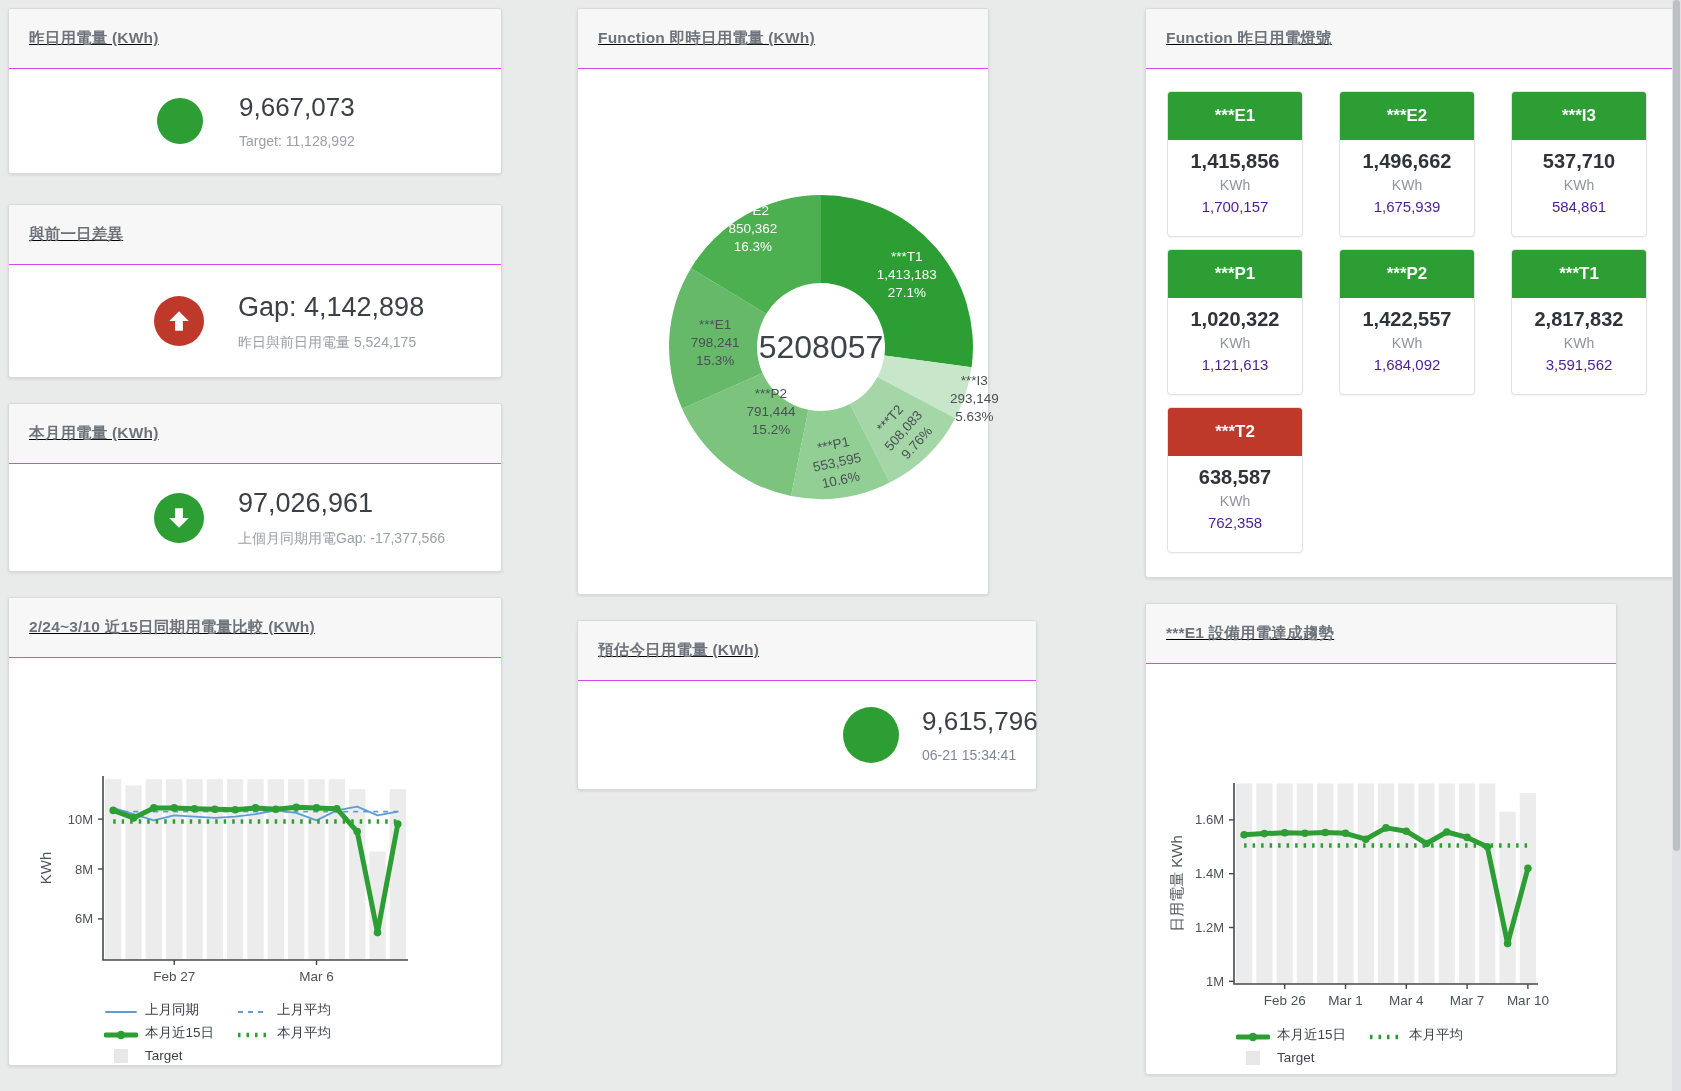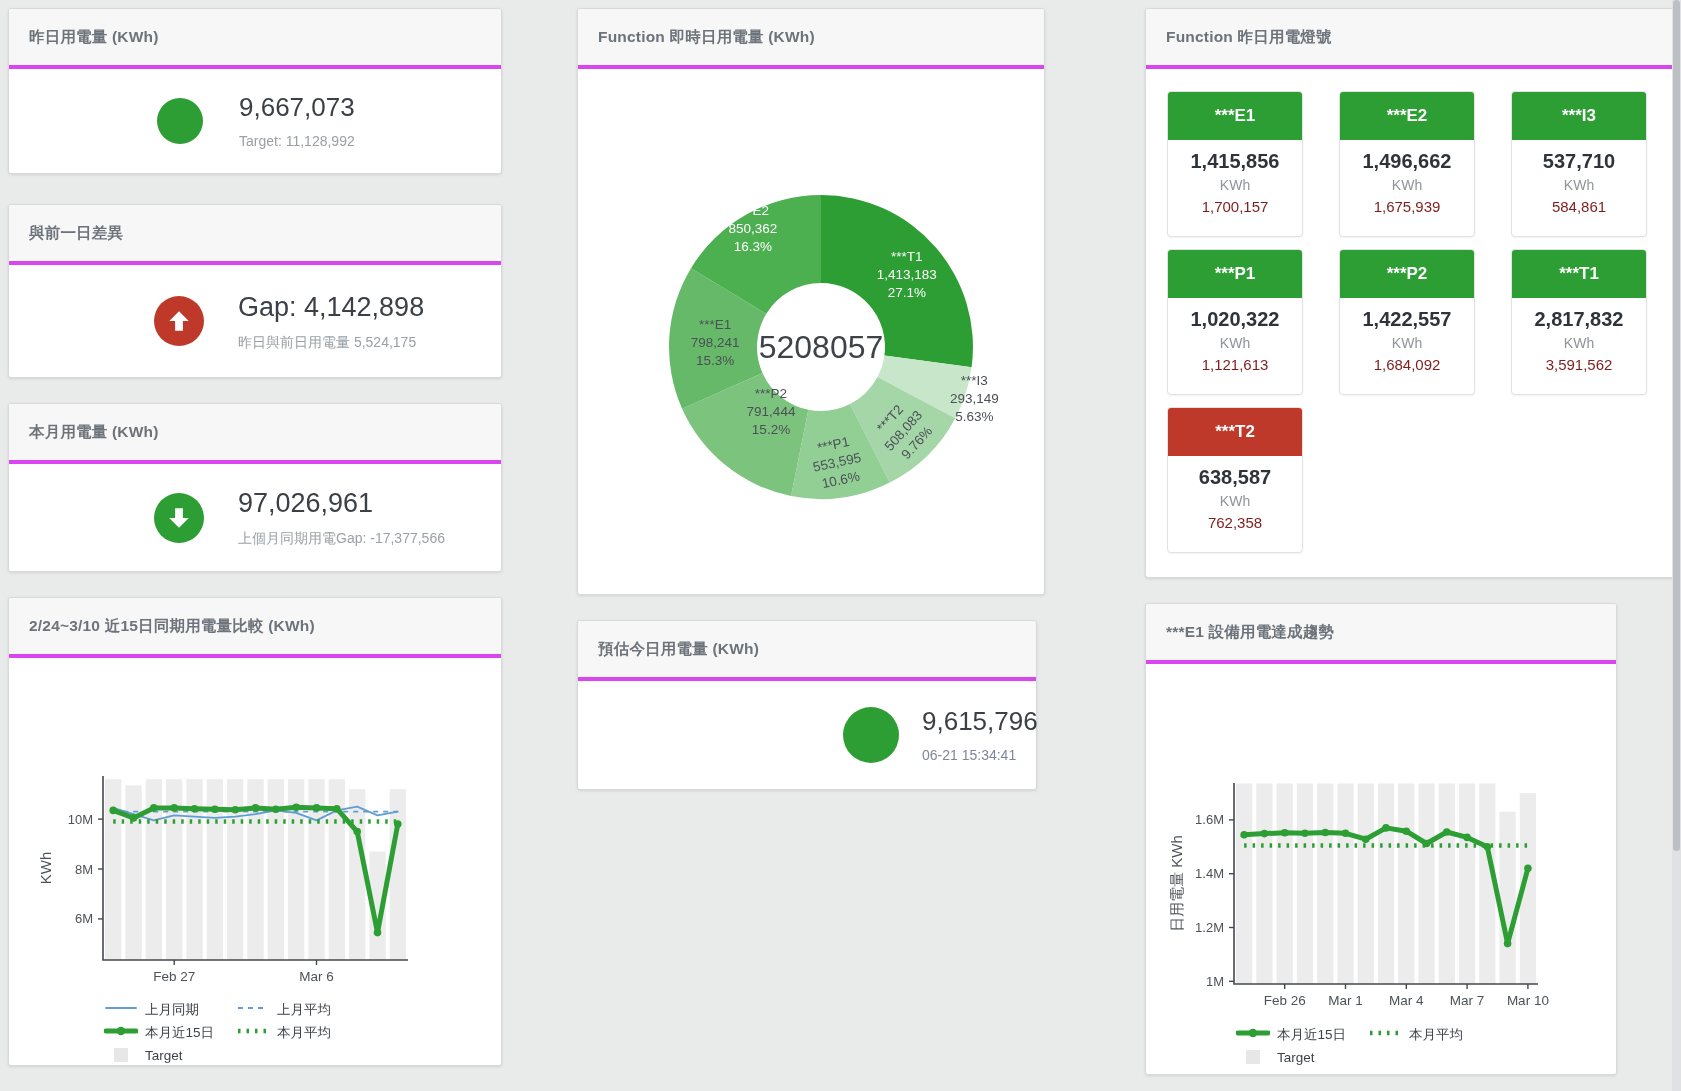--- a/index.html
+++ b/index.html
@@ -6,45 +6,45 @@
   body{
     width:1681px;height:1091px;position:relative;overflow:hidden;
     background:#e9eaea;
     font-family:"Liberation Sans","DejaVu Sans",sans-serif;
   }
   .panel{
     position:absolute;background:#fff;border:1px solid #d9d9d9;border-radius:3px;
     box-shadow:0 1px 3px rgba(0,0,0,.10);box-sizing:border-box;
   }
   .panel-head{
-    height:60px;background:#f7f7f7;border-bottom:4px solid #d946ef;
-    display:flex;align-items:center;padding:0 20px;border-radius:3px 3px 0 0;box-sizing:border-box;
+    height:60px;background:#f7f7f7;border-bottom:1px solid #d946ef;
+    display:flex;align-items:center;padding:0 20px;border-radius:3px 3px 0 0;box-sizing:border-box;text-decoration:underline;
   }
   .panel-head h2{margin:0;font-size:15.5px;font-weight:bold;color:#6d737b;letter-spacing:.2px;}
   .panel-body{position:relative;box-sizing:border-box;}
   
   .stat{display:flex;align-items:center;height:100%;}
   .circle{border-radius:50%;display:flex;align-items:center;justify-content:center;flex:0 0 auto;}
   .stat-text{line-height:1.15;}
   .stat-value{font-size:26px;font-weight:normal;color:#3b4046;}
   .stat-value.big{font-size:27px;}
   .stat-sub{font-size:14px;color:#9aa0a6;margin-top:11px;}
   .stat-sub.time{color:#7e8799;}
   
   .tiles{display:grid;grid-template-columns:repeat(3,136px);column-gap:36px;row-gap:12px;padding:22px 0 0 21px;}
   .tile{width:136px;height:146px;background:#fff;border:1px solid #e2e2e2;border-radius:4px;box-shadow:0 1px 2px rgba(0,0,0,.05);box-sizing:border-box;}
   .tile-head{height:48px;border-radius:3px 3px 0 0;color:#fff;font-weight:bold;font-size:17px;display:flex;align-items:center;justify-content:center;}
   .tile-value{font-size:20px;font-weight:bold;color:#2f343b;text-align:center;margin-top:10px;}
   .tile-unit{font-size:14px;color:#8f949b;text-align:center;margin-top:4px;}
-  .tile-target{font-size:15px;color:#7f1d1d;text-align:center;margin-top:5px;}
+  .tile-target{font-size:15px;color:#4c1d95;text-align:center;margin-top:5px;}
   
   svg{font-family:inherit;display:block;}
   .legend{margin-top:4px;}
   .lrow{display:flex;align-items:center;height:23px;}
-  .litem{display:flex;align-items:flex-start;width:132px;cursor:pointer;}
+  .litem{display:flex;align-items:flex-end;width:132px;cursor:pointer;}
   .litem svg{margin-right:7px;flex:0 0 auto;}
   .llabel{font-size:13.5px;color:#3e434a;white-space:nowrap;}
   .scrollbar{position:absolute;right:0;top:0;width:9px;height:100%;background:#e0e1e2;}
   .scroll-thumb{position:absolute;top:0;right:1px;width:7px;height:78%;background:#bcc0c4;border-radius:4px;}
 </style>
 </head>
 <body>
 
 <section class="panel" style="left:8px;top:8px;width:494px;height:166px;">
   <header class="panel-head">
@@ -187,21 +187,21 @@
             <svg width="34" height="14">
               <rect x="10" y="0" width="14" height="14" fill="#e7e7e7"></rect>
             </svg>
             <span class="llabel">Target</span>
           </span>
         </div>
       </div>
   </div>
 </section>
 
-<section class="panel" style="left:577px;top:8px;width:468px;height:587px;">
+<section class="panel" style="left:577px;top:8px;width:412px;height:587px;">
   <header class="panel-head">
     <h2>Function 即時日用電量 (KWh)</h2>
   </header>
   <div class="panel-body">
     <svg id="donut-chart" width="458" height="525">
         <path d="M243.0 126.0 A152 152 0 0 1 393.6 298.3 L306.4 286.6 A64 64 0 0 0 243.0 214.0 Z" fill="#2d9e33"></path>
         <text x="328.8" y="192.0" text-anchor="middle" font-size="13.5" fill="#ffffff"><tspan x="328.8" dy="0">***T1</tspan><tspan x="328.8" dy="18">1,413,183</tspan><tspan x="328.8" dy="18">27.1%</tspan></text>
         <path d="M393.6 298.3 A152 152 0 0 1 377.3 349.2 L299.5 308.0 A64 64 0 0 0 306.4 286.6 Z" fill="#c8e6c9"></path>
         <text x="396.3" y="316.3" text-anchor="middle" font-size="13.5" fill="#4b5056"><tspan x="396.3" dy="0">***I3</tspan><tspan x="396.3" dy="18">293,149</tspan><tspan x="396.3" dy="18">5.63%</tspan></text>
         <path d="M377.3 349.2 A152 152 0 0 1 311.8 413.5 L272.0 335.1 A64 64 0 0 0 299.5 308.0 Z" fill="#a5d6a7"></path>

